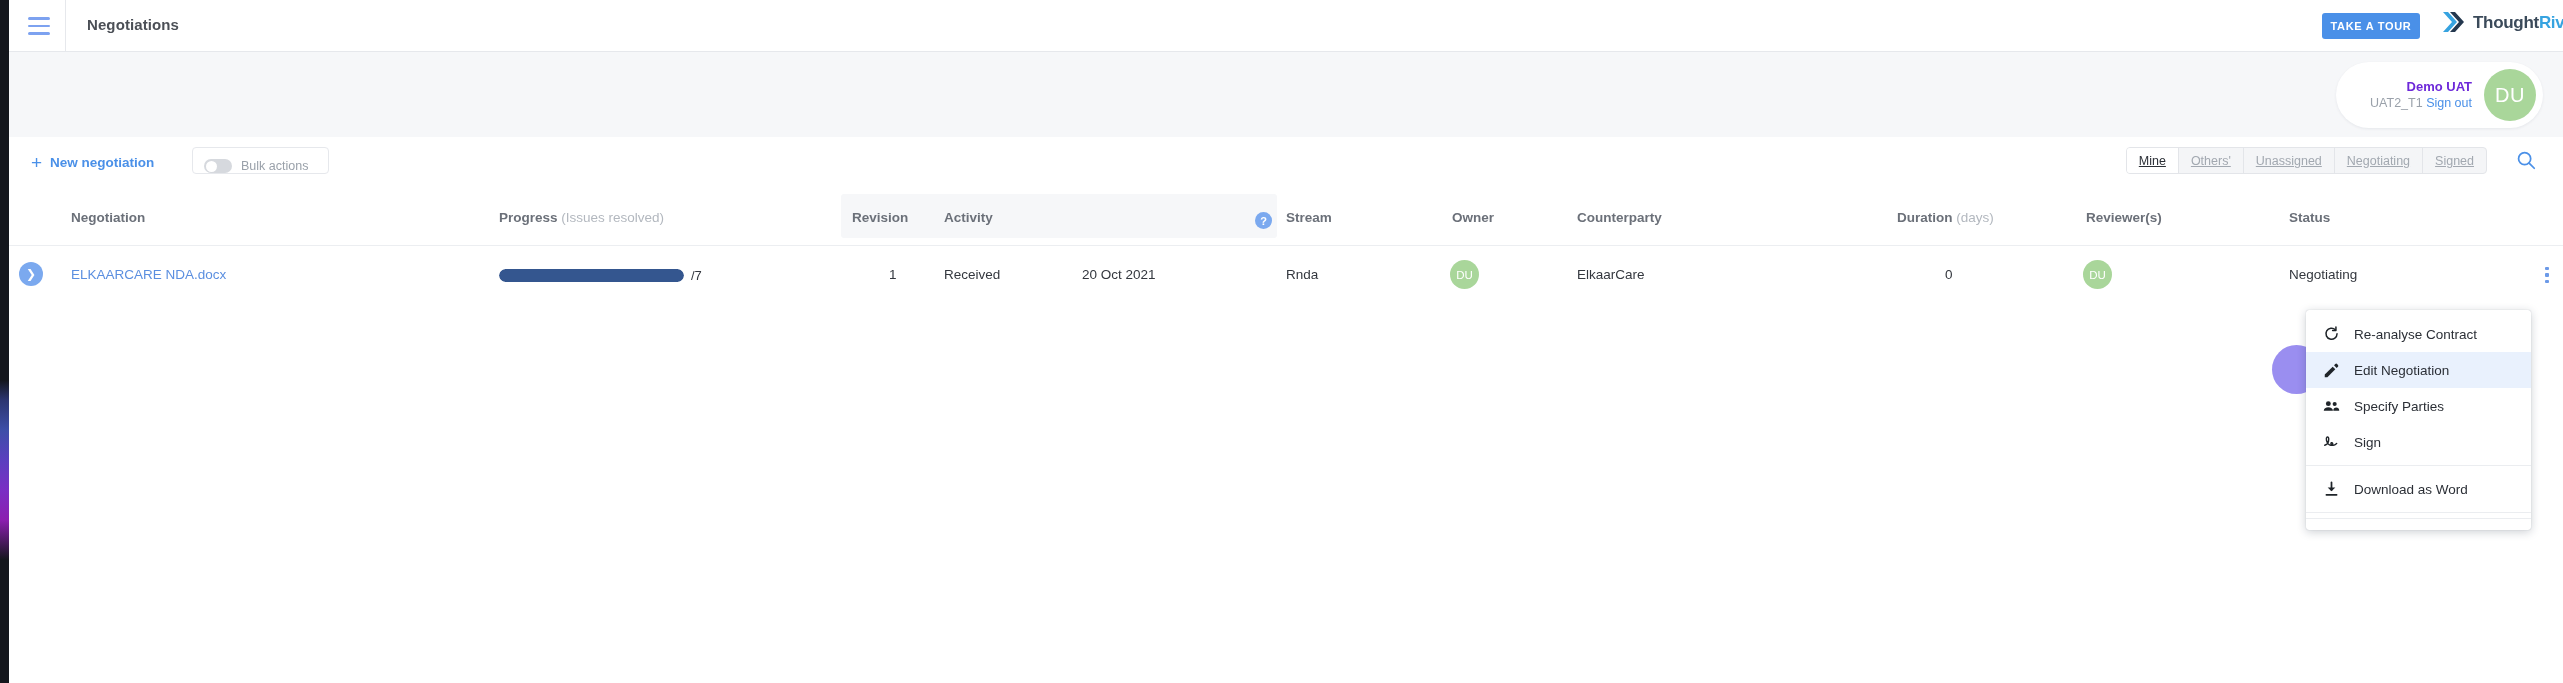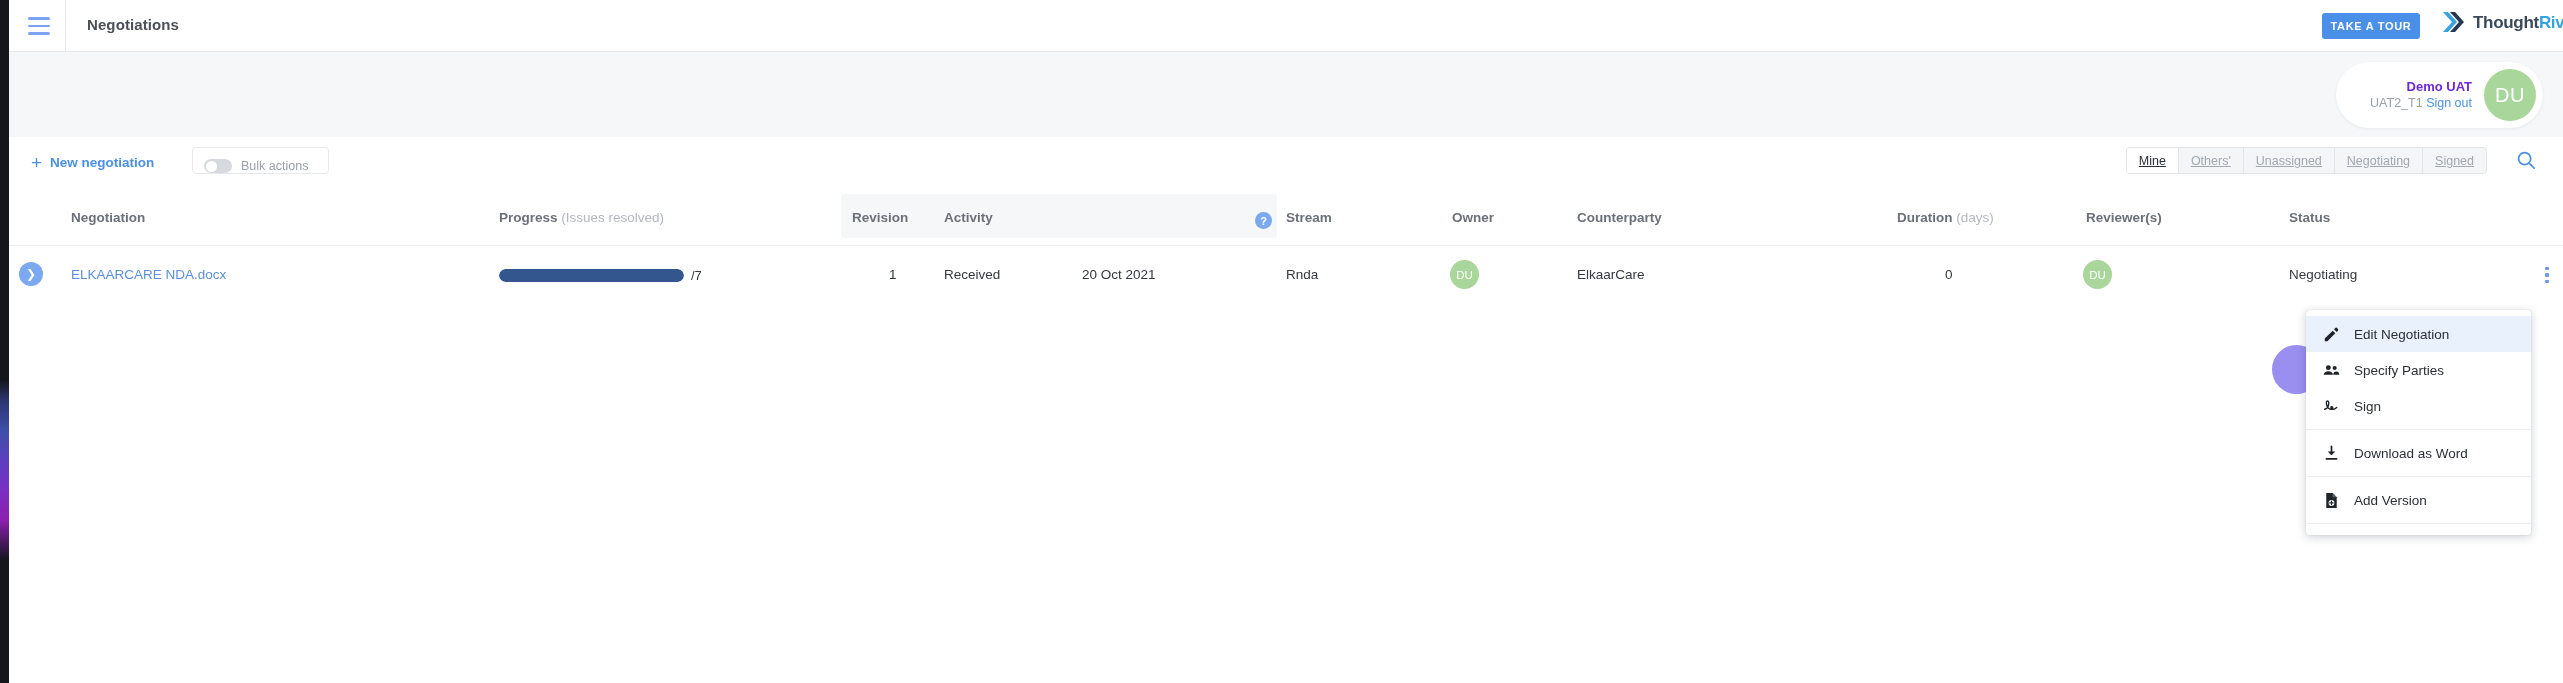--- a/index.html
+++ b/index.html
@@ -300,20 +300,29 @@
         <i></i>
           <i></i>
           <i></i>
       </div>
     </div>
   </div>
 
   <div class="chat-bubble"></div>
 
   <div class="ctx-menu" id="ctxmenu">
+      <div class="ctx-item">
+        <span class="ctx-ico">
+          <svg viewBox="0 0 24 24" width="19" height="19">
+            <path d="M19 11a7 7 0 1 1-2.1-5" fill="none" stroke="#1f2429" stroke-width="1.9" stroke-linecap="round"></path>
+            <path d="M17.6 2.6v4.2h-4.2" fill="none" stroke="#1f2429" stroke-width="1.9" stroke-linecap="round" stroke-linejoin="round"></path>
+          </svg>
+        </span>
+        <span>Re-analyse Contract</span>
+      </div>
       <div class="ctx-item hl">
         <span class="ctx-ico">
           <svg viewBox="0 0 24 24" width="19" height="19">
             <path d="M3.5 17.2l10-10 3.3 3.3-10 10H3.5z" fill="#1f2429"></path>
             <path d="M15.2 5.5l1.6-1.6a1.6 1.6 0 0 1 2.3 0l1 1a1.6 1.6 0 0 1 0 2.3l-1.6 1.6z" fill="#1f2429"></path>
           </svg>
         </span>
         <span>Edit Negotiation</span>
       </div>
       <div class="ctx-item">
@@ -340,27 +349,16 @@
         <span class="ctx-ico">
           <svg viewBox="0 0 24 24" width="19" height="19">
             <path d="M12 3v9.5" stroke="#1f2429" stroke-width="2.2" stroke-linecap="round"></path>
             <path d="M7.2 9.5L12 14.3l4.8-4.8z" fill="#1f2429"></path>
             <rect x="4.5" y="17.6" width="15" height="2.2" rx="1" fill="#1f2429"></rect>
           </svg>
         </span>
         <span>Download as Word</span>
       </div>
       <div class="ctx-sep"></div>
-      <div class="ctx-item">
-        <span class="ctx-ico">
-          <svg viewBox="0 0 24 24" width="19" height="19">
-            <path d="M5.4 2.6h8l5.2 5.2v13.6H5.4z" fill="#1f2429"></path>
-            <path d="M13.4 2.6v5.2h5.2z" fill="#5c646d"></path>
-            <circle cx="12" cy="15" r="3.6" fill="#ffffff"></circle>
-            <path d="M12 12.9v4.2M9.9 15h4.2" stroke="#1f2429" stroke-width="1.5" stroke-linecap="round"></path>
-          </svg>
-        </span>
-        <span>Add Version</span>
-      </div>
       <div class="ctx-sep"></div>
     </div>
 
 </div>
 
 </body></html>

